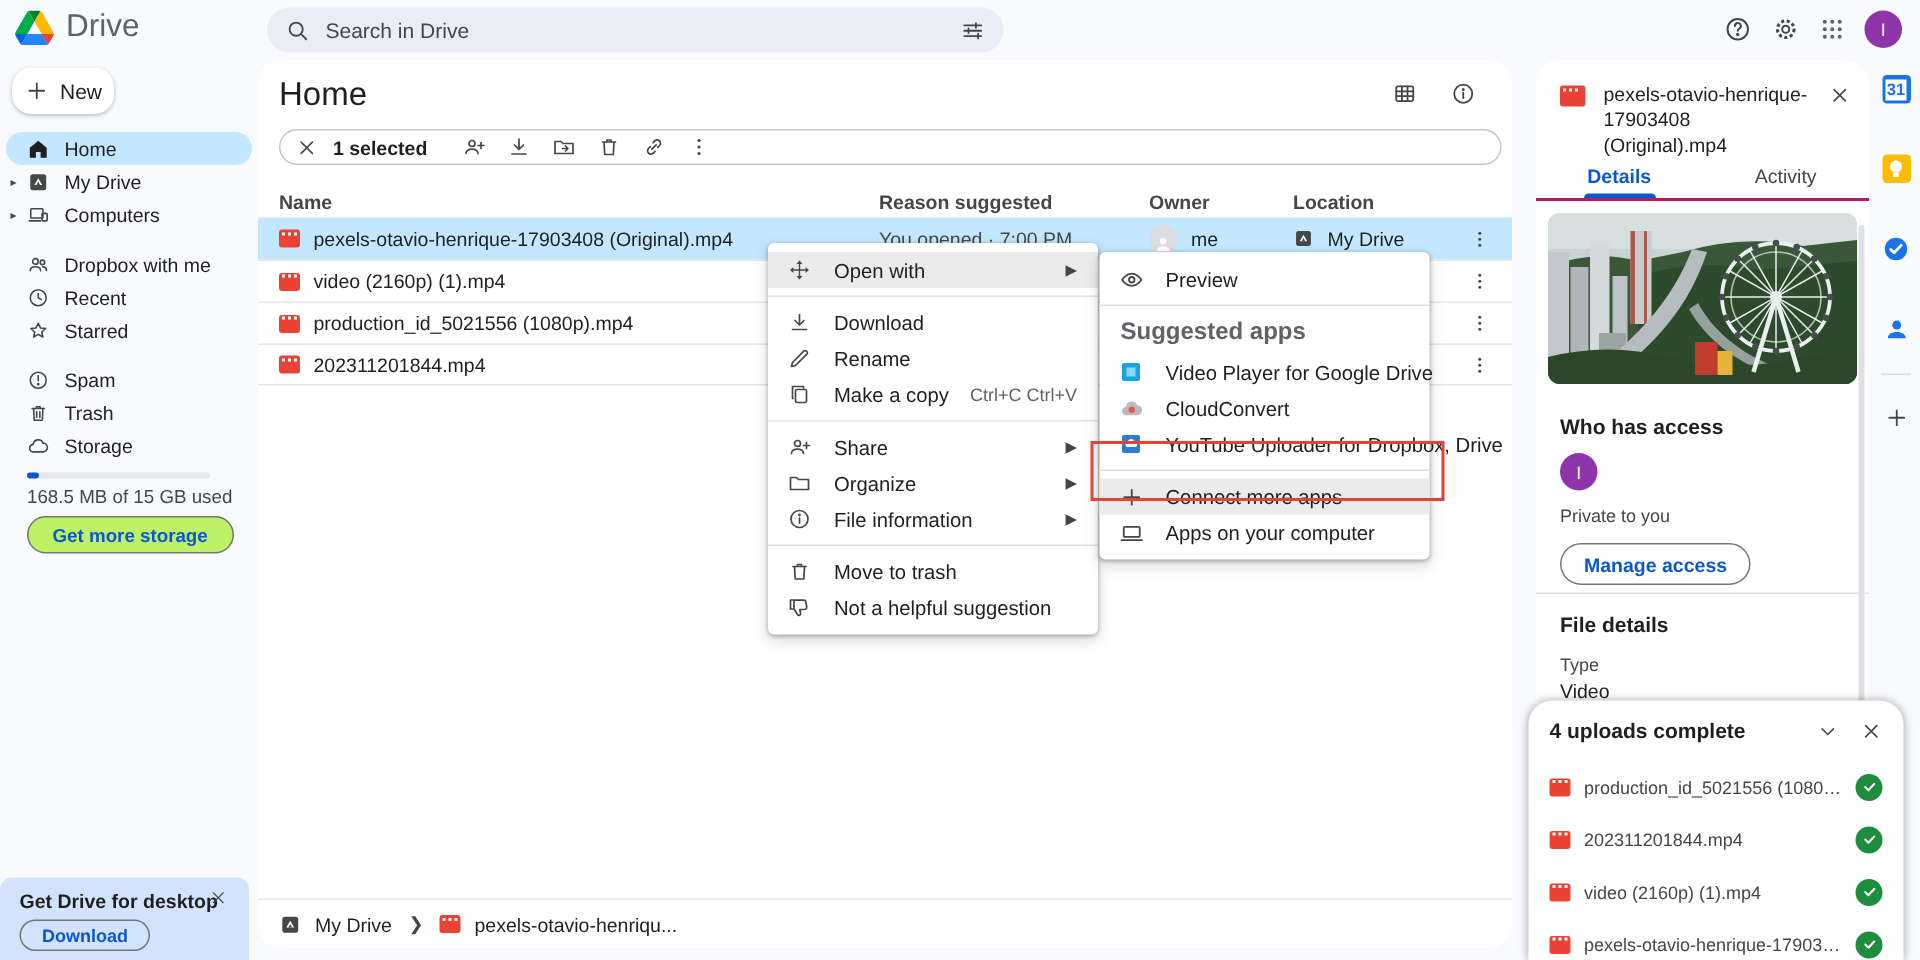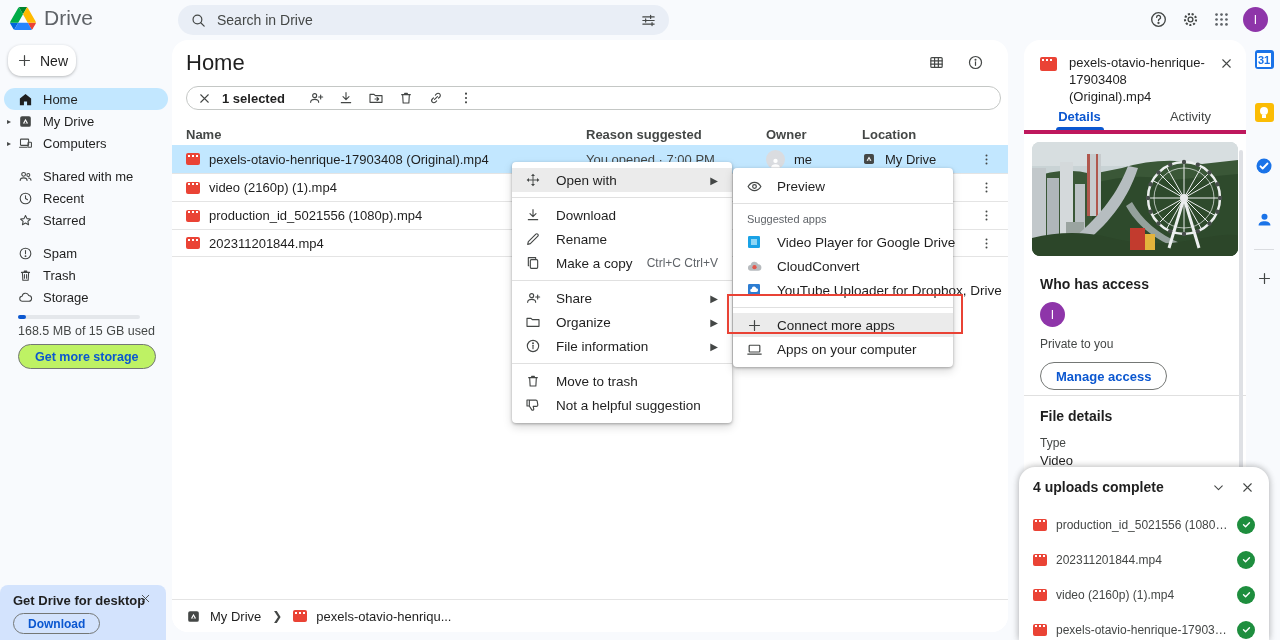--- a/index.html
+++ b/index.html
@@ -89,30 +89,30 @@
           padding:6px 0; z-index:30; font-size:13.5px; }
   #ctx-menu { left:512px; top:162px; width:220px; }
   #ow-menu { left:733px; top:168px; width:220px; z-index:31; }
   .mi { height:24px; display:flex; align-items:center; padding:0 14px 0 12px; gap:14px; cursor:pointer; }
   .mi.hover { background:#EBEBEB; }
   .mi .mi-ic { width:18px; display:flex; justify-content:center; flex:none; }
   .mi .mi-label { flex:1; white-space:nowrap; }
   .mi .mi-shortcut { color:#5F6368; font-size:12px; }
   .mi .mi-arrow { color:#444746; font-size:10px; }
   .menu-div { height:1px; background:#E0E0E0; margin:5px 0; }
-  .menu-section-label { padding:4px 14px 5px; font-size:11px; color:#5F6368; }
+  .menu-section-label { padding:4px 14px 5px; font-size:16px; color:#5F6368;font-weight:bold; }
   #connect-annotation { position:absolute; left:727px; top:294px; width:236px; height:40px;
                         border:2.5px solid #E94235; z-index:40; pointer-events:none; }
 
   
   #details { position:absolute; left:1024px; top:40px; width:222px; height:592px; background:#fff;
              border-radius:16px; overflow:hidden; }
   #dp-head { position:absolute; left:0; top:0; right:0; height:58px; display:flex; padding:14px 12px 0 16px; gap:12px; }
   #dp-title { flex:1; font-size:13px; line-height:17px; word-break:break-word; }
-  #dp-tabs { position:absolute; left:0; top:62px; right:0; height:32px; display:flex; border-bottom:4px solid #be185d; }
+  #dp-tabs { position:absolute; left:0; top:62px; right:0; height:32px; display:flex; border-bottom:2px solid #be185d; }
   .dp-tab { flex:1; display:flex; align-items:center; justify-content:center; font-size:13px; color:#444746;
             position:relative; cursor:pointer; }
   .dp-tab.active { color:#0B57D0; font-weight:bold; }
   .dp-tab.active:after { content:""; position:absolute; left:50%; transform:translateX(-50%); bottom:0;
                          width:48px; height:3px; border-radius:3px 3px 0 0; background:#0B57D0; }
   #dp-preview { position:absolute; left:8px; top:102px; width:206px; height:114px; border-radius:8px; overflow:hidden; }
   #dp-access { position:absolute; left:16px; top:236px; right:12px; }
   #dp-access h3 { font-size:14px; margin-bottom:10px; }
   #dp-access .avatar { width:25px; height:25px; }
   #dp-private { font-size:12px; color:#444746; margin-top:10px; }
@@ -256,21 +256,21 @@
       <div class="nav-gap"></div>
       <div class="nav-item">
         <span>
             <svg class="st" width="15" height="15" viewBox="0 0 24 24">
               <circle cx="9" cy="8.5" r="3"></circle>
               <path d="M3.5 18.5c0-2.7 2.5-4.3 5.5-4.3s5.5 1.6 5.5 4.3"></path>
               <circle cx="16.5" cy="9.5" r="2.4"></circle>
               <path d="M16.8 14.3c2.3.3 4 1.7 4 3.7"></path>
             </svg>
           </span>
-        <span>Shared with me</span>
+        <span>Dropbox with me</span>
       </div>
       <div class="nav-item">
         <span>
             <svg class="st" width="15" height="15" viewBox="0 0 24 24">
               <circle cx="12" cy="12" r="8.5"></circle>
               <path d="M12 7.5V12l3.2 2"></path>
             </svg>
           </span>
         <span>Recent</span>
       </div>

